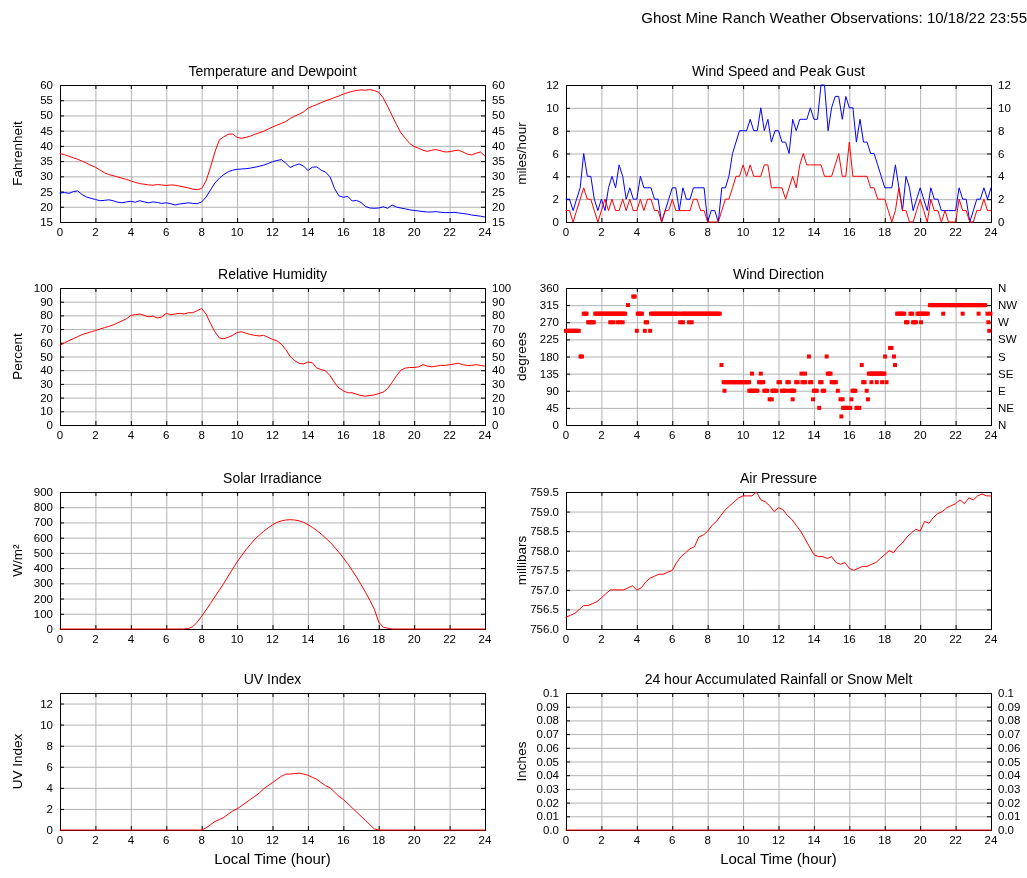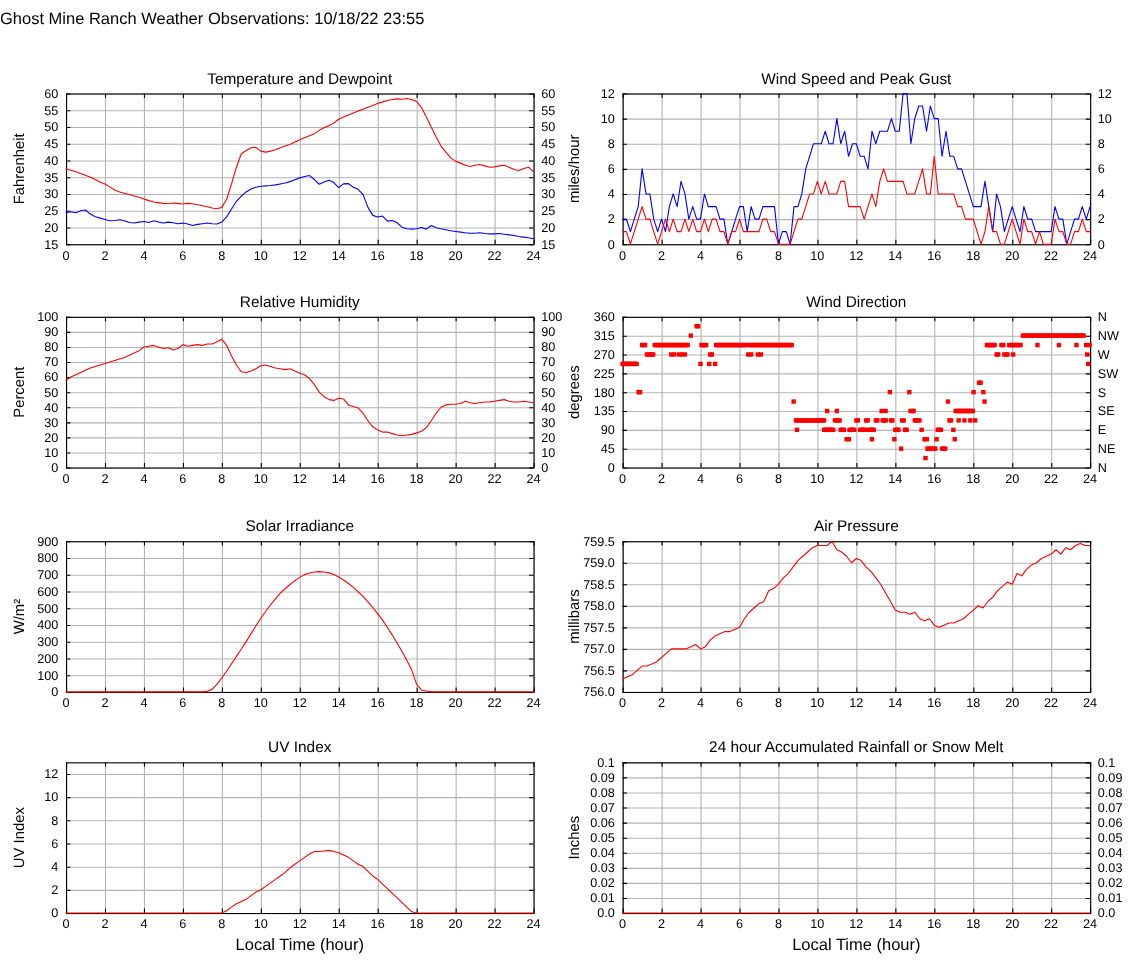--- a/index.html
+++ b/index.html
@@ -1,17 +1,17 @@
 <!DOCTYPE html>
 <html><head>
 <meta charset="utf-8">
 <style>
   html,body{margin:0;padding:0;background:#ffffff;}
   body{width:1027px;height:878px;position:relative;font-family:"Liberation Sans",sans-serif;color:#000;}
-  .page-title{position:absolute;top:9px;left:0;width:1027px;text-align:left;font-size:15px;}
+  .page-title{position:absolute;top:9px;left:0;width:1027px;text-align:right;font-size:15px;}
   .cell{position:absolute;width:513px;height:205px;}
   .col0{left:0;} .col1{left:514px;}
   .row0{top:55px;} .row1{top:258px;} .row2{top:462px;} .row3{top:663px;}
   svg{display:block;}
 </style>
 </head>
 <body>
 
 <div class="page-title">Ghost Mine Ranch Weather Observations: 10/18/22 23:55</div>
 

